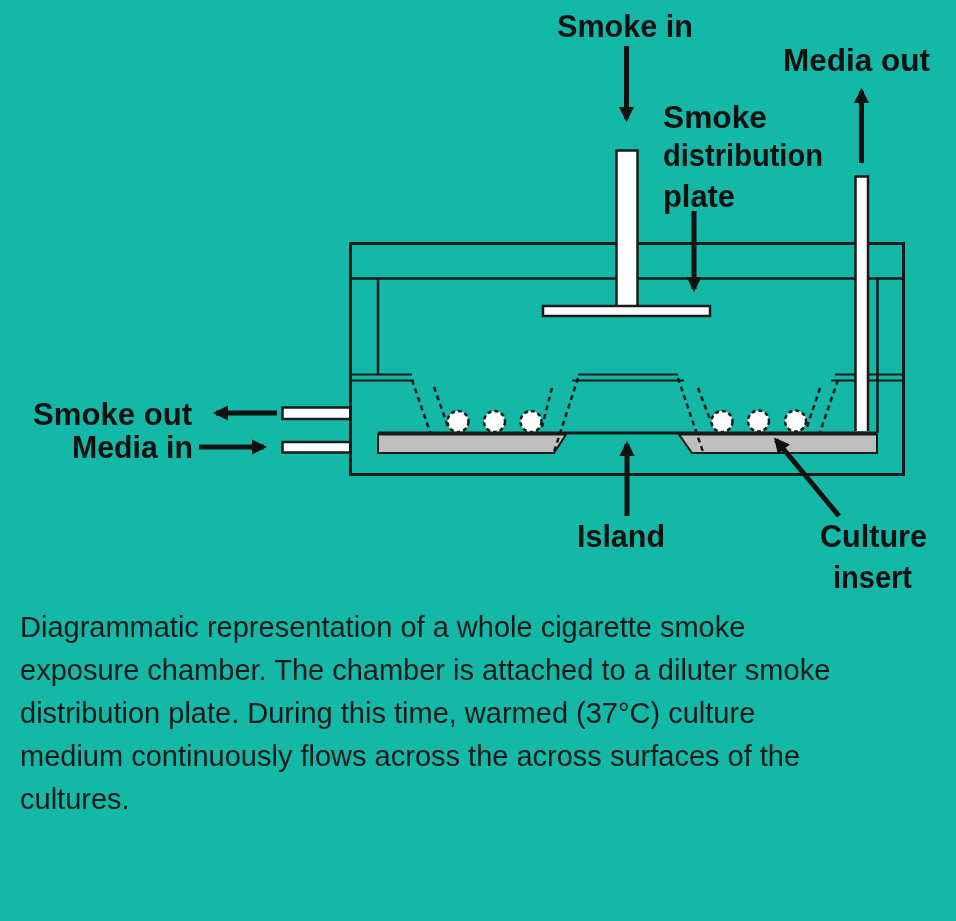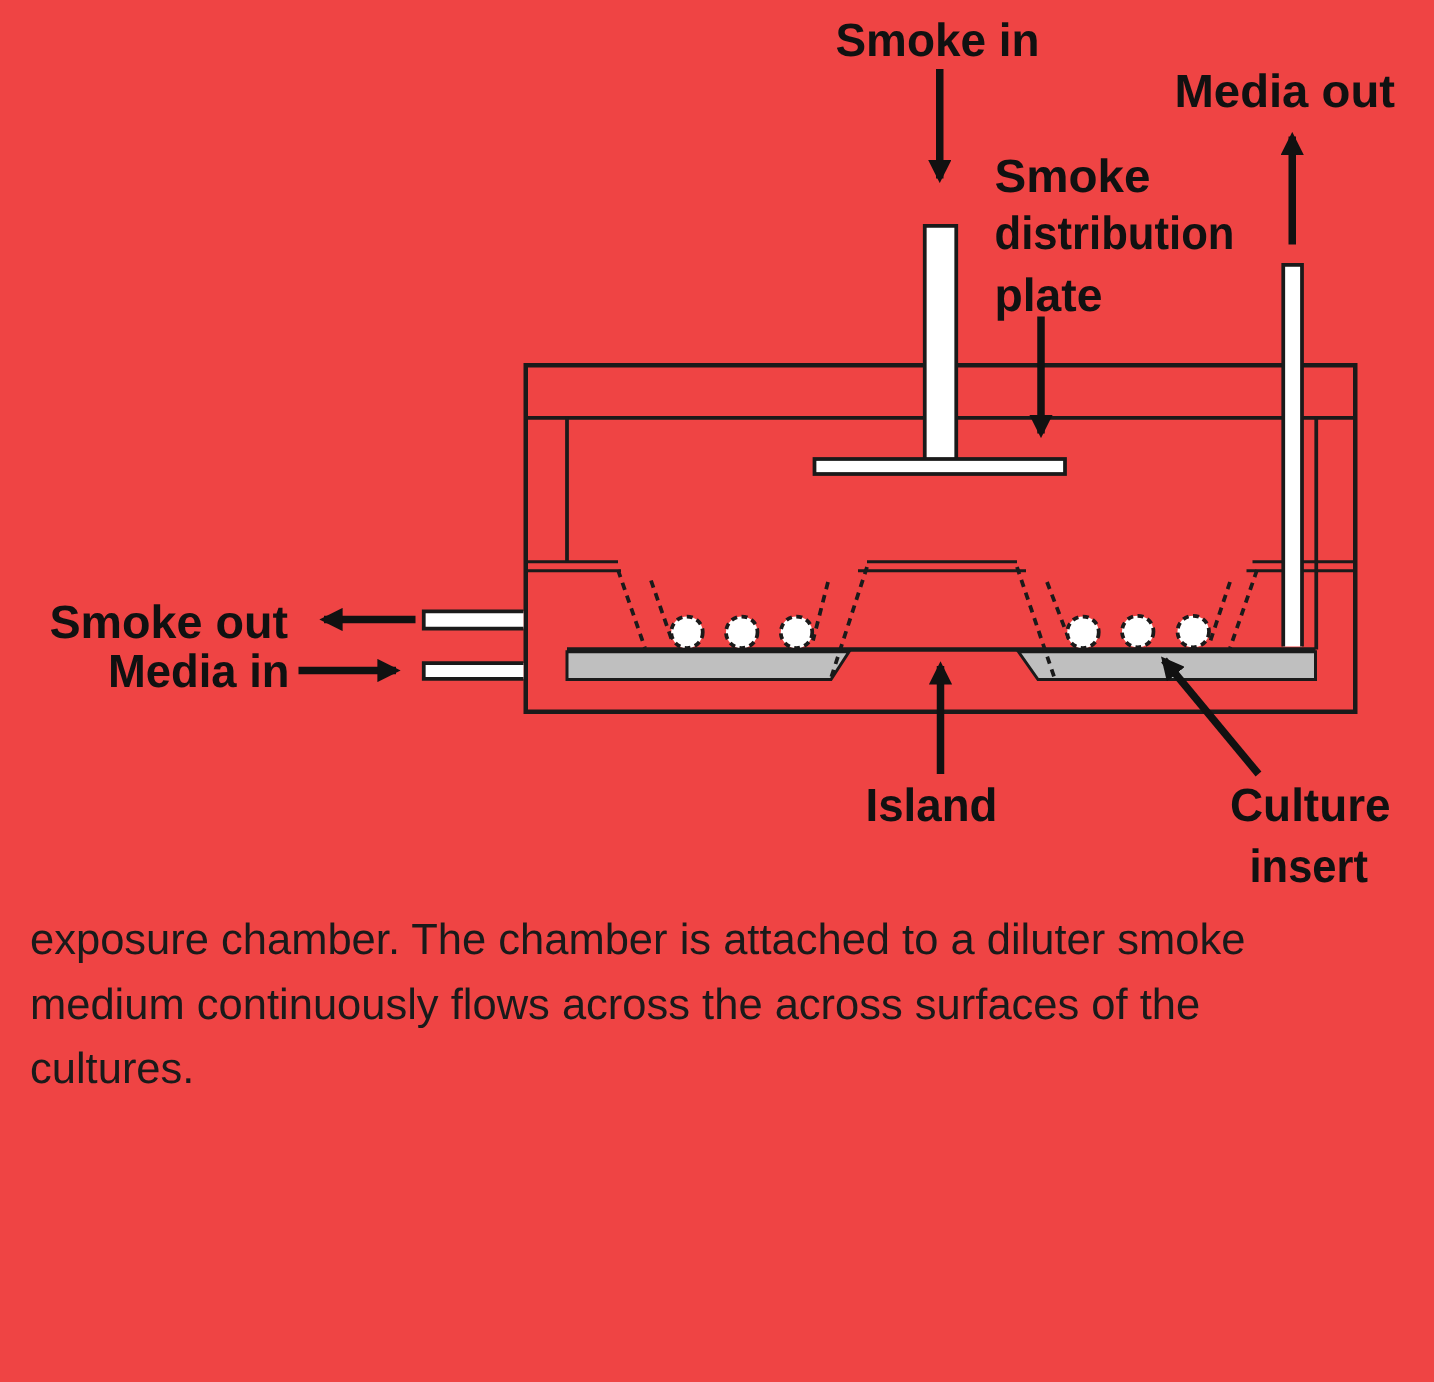--- a/index.html
+++ b/index.html
@@ -1,16 +1,16 @@
 <!DOCTYPE html>
 <html><head>
 <meta charset="utf-8">
 <style>
   html,body{margin:0;padding:0;background:#fff;}
-  #page{position:relative;width:956px;height:921px;background:#ef4444;overflow:hidden;
+  #page{position:relative;width:956px;height:921px;background:#14b8a6;overflow:hidden;
         font-family:"Liberation Sans",sans-serif;}
   #diagram{position:absolute;left:0;top:0;}
   .lbl{font-family:"Liberation Sans",sans-serif;font-weight:bold;font-size:31px;fill:#111;}
   .struct{stroke:#1a1a1a;fill:none;}
   .white{fill:#ffffff;}
   .dash{stroke:#1a1a1a;fill:none;stroke-width:2.5;stroke-dasharray:5 4;}
   .arrow{stroke:#111;stroke-width:5;fill:none;}
   #caption{position:absolute;left:20px;top:606px;width:930px;color:#1a1a1a;
            font-size:29px;line-height:43px;}
   #caption div{white-space:nowrap;}
@@ -84,18 +84,20 @@
     <text class="lbl" x="663" y="166" textLength="160" lengthAdjust="spacingAndGlyphs">distribution</text>
     <text class="lbl" x="663" y="207" textLength="72" lengthAdjust="spacingAndGlyphs">plate</text>
     <text class="lbl" x="33" y="425" textLength="159" lengthAdjust="spacingAndGlyphs">Smoke out</text>
     <text class="lbl" x="72" y="458" textLength="121" lengthAdjust="spacingAndGlyphs">Media in</text>
     <text class="lbl" x="577" y="547" textLength="88" lengthAdjust="spacingAndGlyphs">Island</text>
     <text class="lbl" x="820" y="547" textLength="107" lengthAdjust="spacingAndGlyphs">Culture</text>
     <text class="lbl" x="833" y="588" textLength="79" lengthAdjust="spacingAndGlyphs">insert</text>
   </svg>
 
   <div id="caption">
+    <div>Diagrammatic representation of a whole cigarette smoke</div>
     <div>exposure chamber. The chamber is attached to a diluter smoke</div>
+    <div>distribution plate. During this time, warmed (37°C) culture</div>
     <div>medium continuously flows across the across surfaces of the</div>
     <div>cultures.</div>
   </div>
 
 </div>
 
 </body></html>

